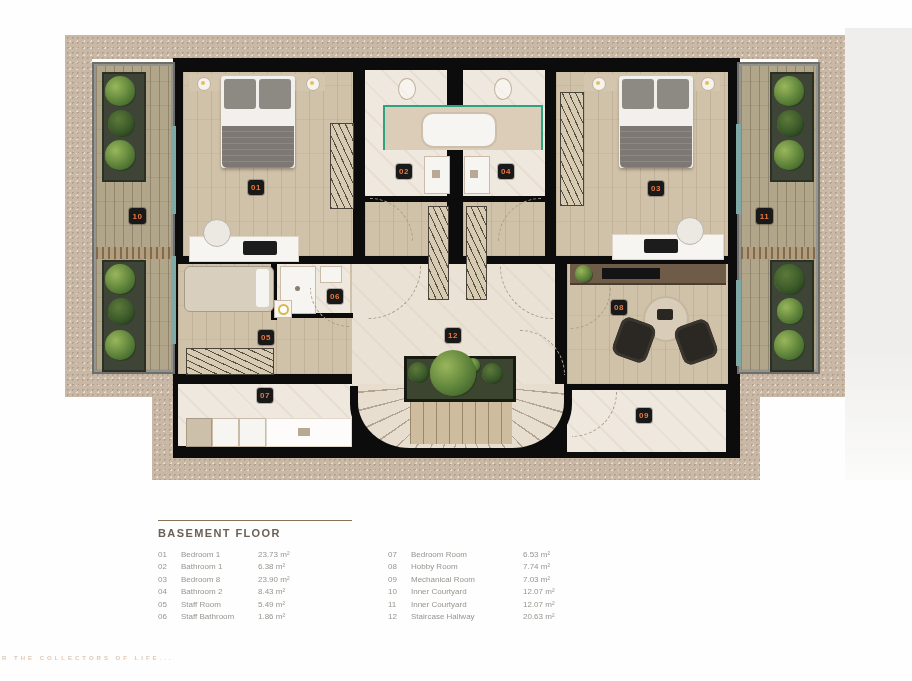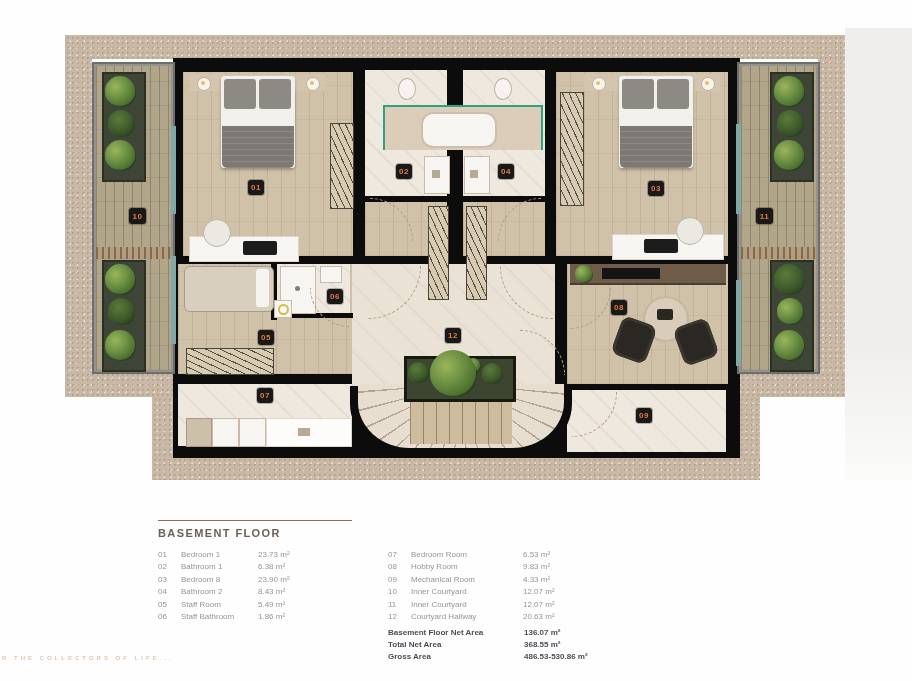--- a/index.html
+++ b/index.html
@@ -256,53 +256,39 @@
 
   <div class="abs" style="left:388px;top:549px;">
     <div class="lrow lrow2">
         <span class="num">07</span>
         <span class="nm">Bedroom Room</span>
         <span class="ar">6.53 m²</span>
       </div>
     <div class="lrow lrow2">
         <span class="num">08</span>
         <span class="nm">Hobby Room</span>
-        <span class="ar">9.83 m²</span>
+        <span class="ar">7.74 m²</span>
       </div>
     <div class="lrow lrow2">
         <span class="num">09</span>
         <span class="nm">Mechanical Room</span>
-        <span class="ar">4.33 m²</span>
+        <span class="ar">7.03 m²</span>
       </div>
     <div class="lrow lrow2">
         <span class="num">10</span>
         <span class="nm">Inner Courtyard</span>
         <span class="ar">12.07 m²</span>
       </div>
     <div class="lrow lrow2">
         <span class="num">11</span>
         <span class="nm">Inner Courtyard</span>
         <span class="ar">12.07 m²</span>
       </div>
     <div class="lrow lrow2">
         <span class="num">12</span>
-        <span class="nm">Courtyard Hallway</span>
+        <span class="nm">Staircase Hallway</span>
         <span class="ar">20.63 m²</span>
       </div>
   </div>
 
-  <div class="abs" style="left:388px;top:627px;">
-    <div class="trow">
-        <span class="lbl">Basement Floor Net Area</span>
-        <span class="val">136.07 m²</span>
-      </div>
-    <div class="trow">
-        <span class="lbl">Total Net Area</span>
-        <span class="val">368.55 m²</span>
-      </div>
-    <div class="trow">
-        <span class="lbl">Gross Area</span>
-        <span class="val">486.53-530.86 m²</span>
-      </div>
-  </div>
 
   <div class="abs watermark" style="left:2px;top:655px;">R THE COLLECTORS OF LIFE...</div>
 </div>
 
 </body></html>

